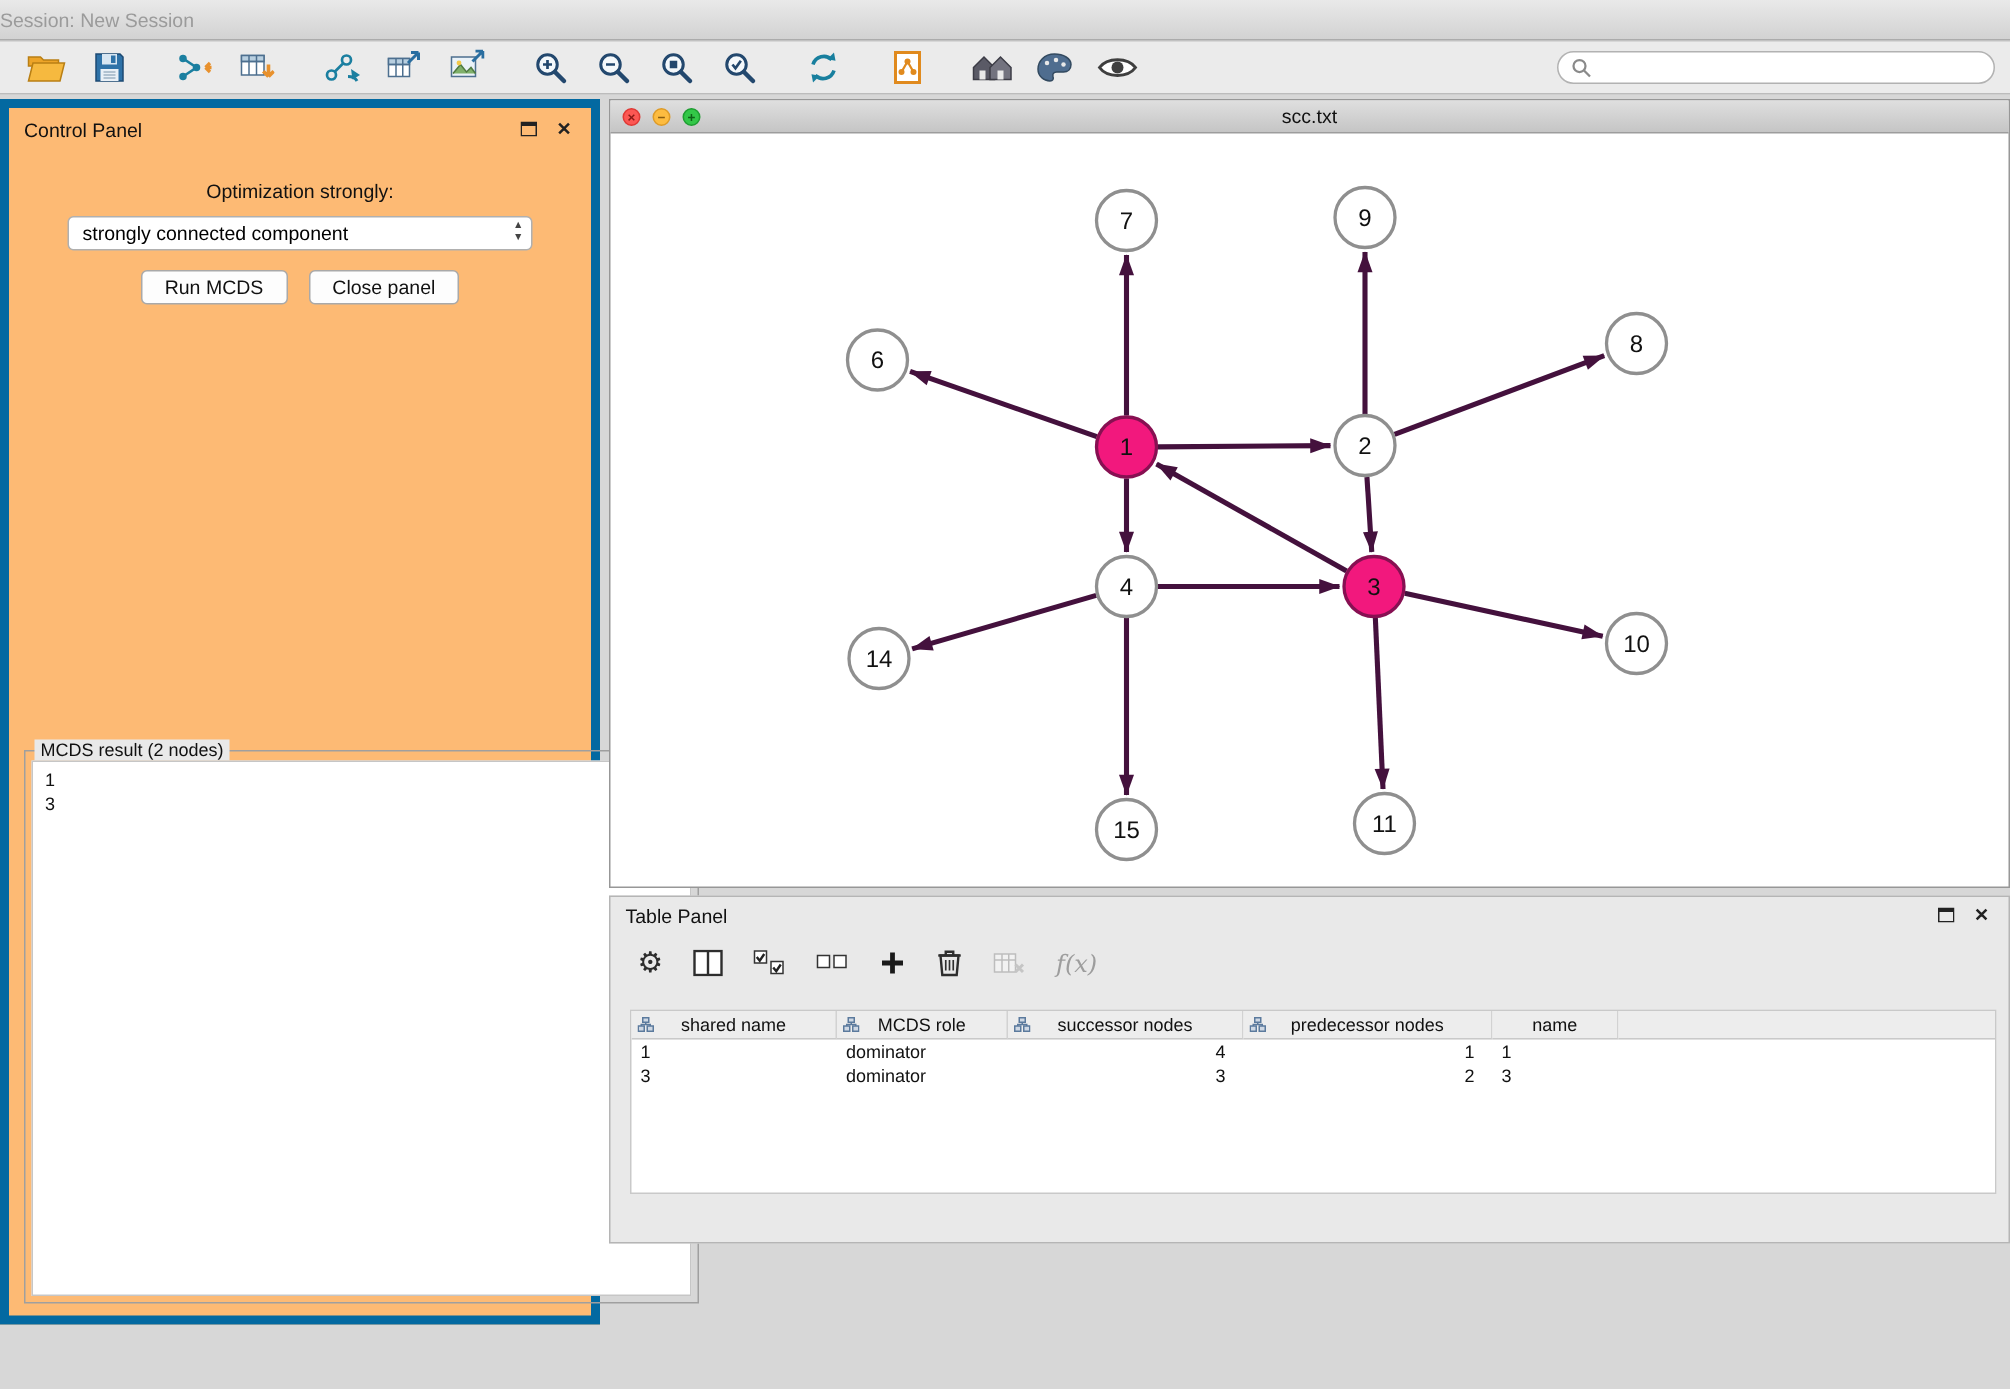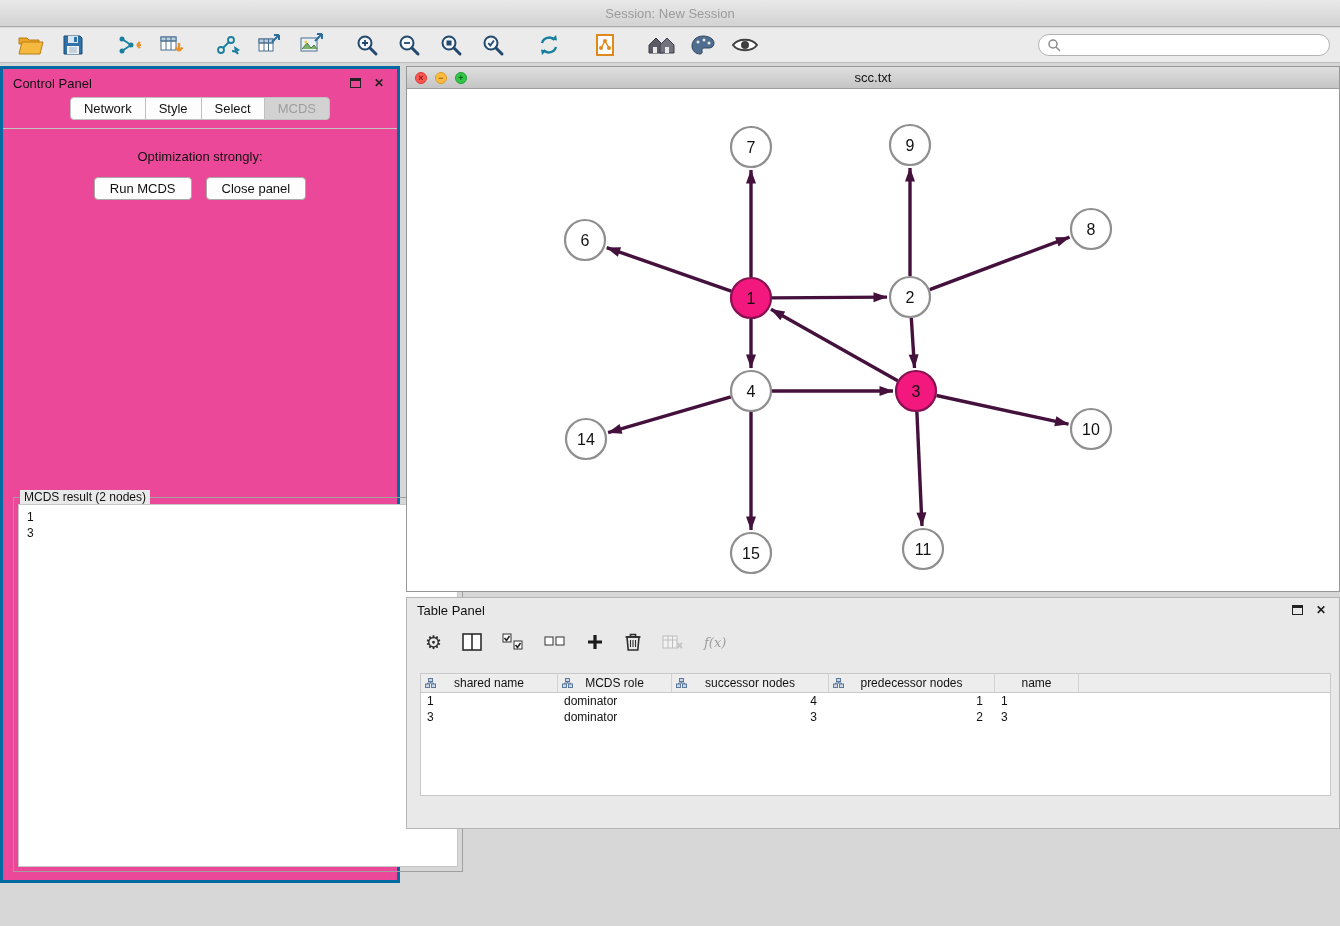--- a/index.html
+++ b/index.html
@@ -3,38 +3,38 @@
 <meta charset="utf-8">
 <style>
   * { margin:0; padding:0; box-sizing:border-box; }
   html,body { width:1340px; height:926px; }
   body { font-family:"Liberation Sans", sans-serif; background:#d4d4d4; }
   .app { position:relative; width:1340px; height:926px; overflow:hidden; background:#d7d7d7; }
 
   
   .titlebar { position:absolute; top:0; left:0; right:0; height:27px;
     background:linear-gradient(#e9e9e9,#d2d2d2); border-bottom:1px solid #ababab;
-    text-align:center; line-height:27px; font-size:13px; color:#9b9b9b; }
+    text-align:left; line-height:27px; font-size:13px; color:#9b9b9b; }
 
   
   .toolbar { position:absolute; top:28px; left:0; right:0; height:35px;
     background:#ebebeb; border-bottom:1px solid #bcbcbc;
     display:flex; align-items:center; padding:0 10px; }
   .tbtn { width:42px; height:30px; background:none; border:none; display:flex;
     align-items:center; justify-content:center; cursor:pointer; flex:0 0 auto; }
   .grp { margin-left:14px; }
   .searchbox { margin-left:auto; width:292px; height:22px; background:#fff;
     border:1px solid #b2b2b2; border-radius:12px; display:flex; align-items:center;
     padding:0 8px; }
   .searchbox input { border:none; outline:none; flex:1; font-size:13px; background:transparent;
     font-family:"Liberation Sans", sans-serif; }
 
   
   .control-panel { position:absolute; left:0; top:66px; width:400px; height:817px;
-    background:#ec4899; border:3px solid #0369a1; }
+    background:#fdba74; border:6px solid #0369a1; }
   .cp-header { height:28px; display:flex; align-items:center; padding:0 10px; font-size:13px; color:#111; }
   .win-icons { margin-left:auto; display:flex; gap:8px; align-items:center; }
   .wicon { background:none; border:none; cursor:pointer; font-size:12px; color:#222;
     width:16px; height:16px; display:flex; align-items:center; justify-content:center; font-weight:bold; }
   .cp-tabs { display:flex; justify-content:center; padding-bottom:8px; border-bottom:1px solid #c2c2c2; }
   .seg-tab { font-size:13px; padding:3px 13px; background:#fdfdfd; border:1px solid #c0c0c0;
     color:#111; cursor:pointer; margin-left:-1px; font-family:"Liberation Sans", sans-serif; }
   .seg-tab:first-child { border-radius:4px 0 0 4px; margin-left:0; }
   .seg-tab:last-child { border-radius:0 4px 4px 0; }
   .seg-tab.active { background:#d2d2d2; color:#9e9e9e; }
@@ -69,21 +69,21 @@
   .light.green { background:#33c748; border:1px solid #1e9e31; color:#0e6318; }
   #net-svg { position:absolute; top:22px; left:0; }
 
   
   .table-panel { position:absolute; left:406px; top:597px; width:934px; height:232px;
     background:#e9e9e9; border:1px solid #b5b5b5; }
   .tp-header { height:24px; display:flex; align-items:center; padding:0 10px; font-size:13px; color:#111; }
   .tp-toolbar { height:40px; display:flex; align-items:center; gap:20px; padding:0 18px; }
   .tpbtn { background:none; border:none; cursor:pointer; display:flex; align-items:center; justify-content:center; }
   .gear { font-family:"DejaVu Sans", sans-serif; font-size:19px; color:#2d2d2d; }
-  .fx { font-family:"DejaVu Serif", serif; font-style:italic; font-size:13px; color:#9d9d9d; }
+  .fx { font-family:"DejaVu Serif", serif; font-style:italic; font-size:16px; color:#9d9d9d; }
   .tp-table { position:absolute; left:13px; right:8px; top:75px; bottom:32px; background:#fff;
     border:1px solid #c9c9c9; overflow:hidden; }
   .thead { display:flex; height:19px;text-align:center; }
   .thcell { background:#ededed; border-right:1px solid #d2d2d2; border-bottom:1px solid #c9c9c9;
     font-size:12px; display:flex; align-items:center; justify-content:center; position:relative;
     color:#111; cursor:pointer; }
   .thcell .sorticon { position:absolute; left:4px; top:4px; }
   .thcell.fill { flex:1; border-right:none; cursor:default; }
   .trow { display:flex; height:16px; cursor:default; }
   .tcell { font-size:12px; line-height:16px; overflow:hidden; white-space:nowrap; color:#111; }
@@ -253,27 +253,28 @@
       <span class="win-icons">
         <button class="wicon">
           <svg width="11" height="10" viewBox="0 0 11 10">
               <rect x="0.5" y="0.5" width="10" height="9" fill="none" stroke="#222"></rect>
               <rect x="0.5" y="0.5" width="10" height="2.5" fill="#222"></rect>
             </svg>
         </button>
         <button class="wicon">✕</button>
       </span>
     </div>
-    <div class="cp-tabs">
-      <button class="seg-tab">Network</button>
-      <button class="seg-tab">Style</button>
-      <button class="seg-tab">Select</button>
-      <button class="seg-tab active">MCDS</button>
-    </div>
     <div class="opt-label">Optimization strongly:</div>
+    <div class="dropdown">
+      <span>strongly connected component</span>
+      <span class="stepper">
+          <span>▲</span>
+          <span>▼</span>
+        </span>
+    </div>
     <div class="cp-buttons">
       <button class="cp-btn">Run MCDS</button>
       <button class="cp-btn">Close panel</button>
     </div>
     <div class="result-fieldset">
       <div class="result-legend">MCDS result (2 nodes)</div>
       <div class="result-inner" id="result-lines">
           <div>1</div>
           <div>3</div>
         </div>

